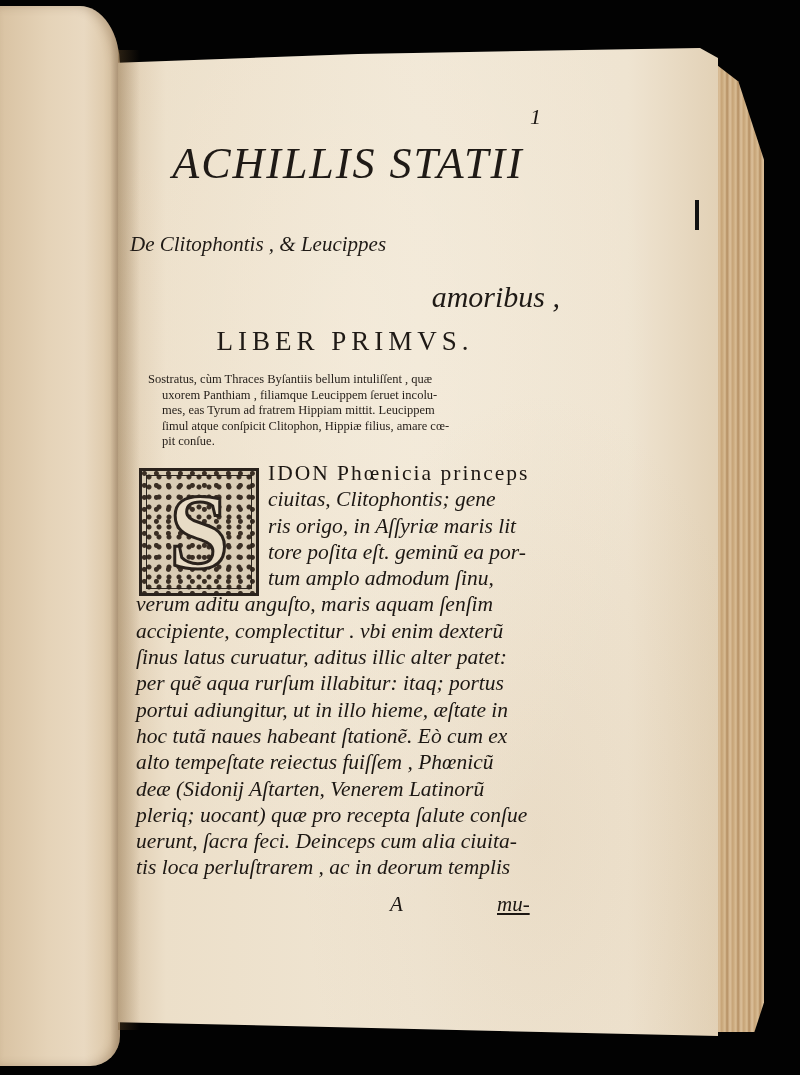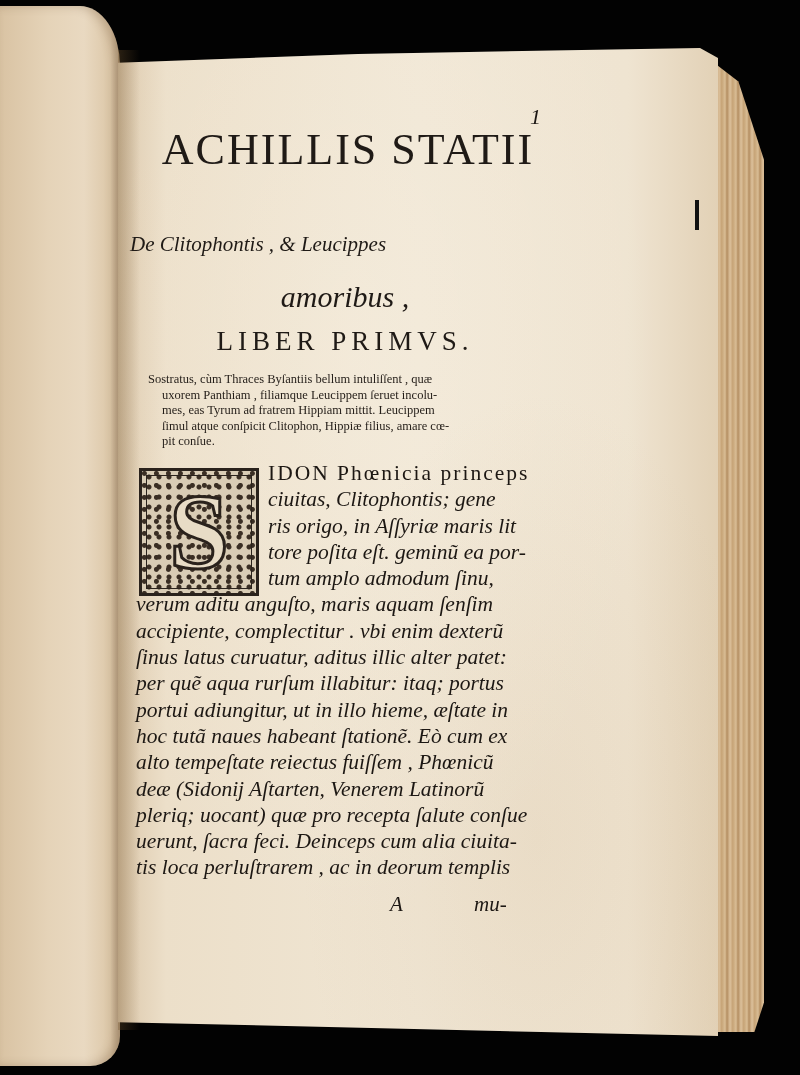--- a/index.html
+++ b/index.html
@@ -44,33 +44,33 @@
     background: linear-gradient(90deg, rgba(120,90,50,0.35), rgba(120,90,50,0));
   }
   .edge-mark {
     position: absolute; left: 695px; top: 200px; width: 4px; height: 30px; background: #111;
   }
 
   .page-number {
     position: absolute; left: 530px; top: 104px; font-style: italic; font-size: 22px; color: #1b1714;
   }
   .title-1 {
-    position: absolute; left: 138px; top: 124px; width: 420px; text-align: center;
-    font-size: 44px; letter-spacing: 2px; color: #1f1a16; white-space: nowrap;
+    position: absolute; left: 138px; top: 138px; width: 420px; text-align: center;
+    font-size: 44px; letter-spacing: 2px; color: #1f1a16; white-space: nowrap; font-style: italic;
   }
   .title-2 {
     position: absolute; left: 188px; top: 196px; width: 300px; text-align: center;
     font-size: 27px; letter-spacing: 6px; color: #1f1a16; white-space: nowrap;
   }
   .title-3 {
     position: absolute; left: 130px; top: 232px; width: 430px; 
     font-size: 21px; font-style: italic; color: #1f1a16; white-space: nowrap;
   }
   .title-4 {
-    position: absolute; left: 130px; top: 280px; width: 430px; text-align: center;
+    position: absolute; left: 130px; top: 280px; width: 430px; text-align: right;
     font-size: 30px; font-style: italic; color: #1f1a16; white-space: nowrap;
   }
   .title-5 {
     position: absolute; left: 190px; top: 326px; width: 310px; text-align: center;
     font-size: 27px; letter-spacing: 5px; color: #1f1a16; white-space: nowrap;
   }
 
   .argument {
     position: absolute; left: 148px; top: 372px; width: 424px;
     font-size: 12.5px; line-height: 15.5px; color: #231d18;
@@ -101,21 +101,21 @@
   }
   .body-text .line { display: block; white-space: nowrap; }
   .body-text .short { padding-left: 132px; }
   .body-text .first { font-style: normal; letter-spacing: 2px; }
 
   .catchwords {
     position: absolute; left: 390px; top: 892px; width: 180px; font-style: italic;
     font-size: 21px; color: #1c1713;
   }
   .catch-sig { position: absolute; left: 0; }
-  .catch-word { position: absolute; left: 84px; }
+  .catch-word { position: absolute; left: 107px; text-decoration: underline; }
 </style>
 </head>
 <body>
 
 <div class="scene">
   <div class="left-page"></div>
   <div class="fore-edge"></div>
   <div class="right-page"></div>
   <div class="gutter-shadow"></div>
   <div class="edge-mark"></div>

